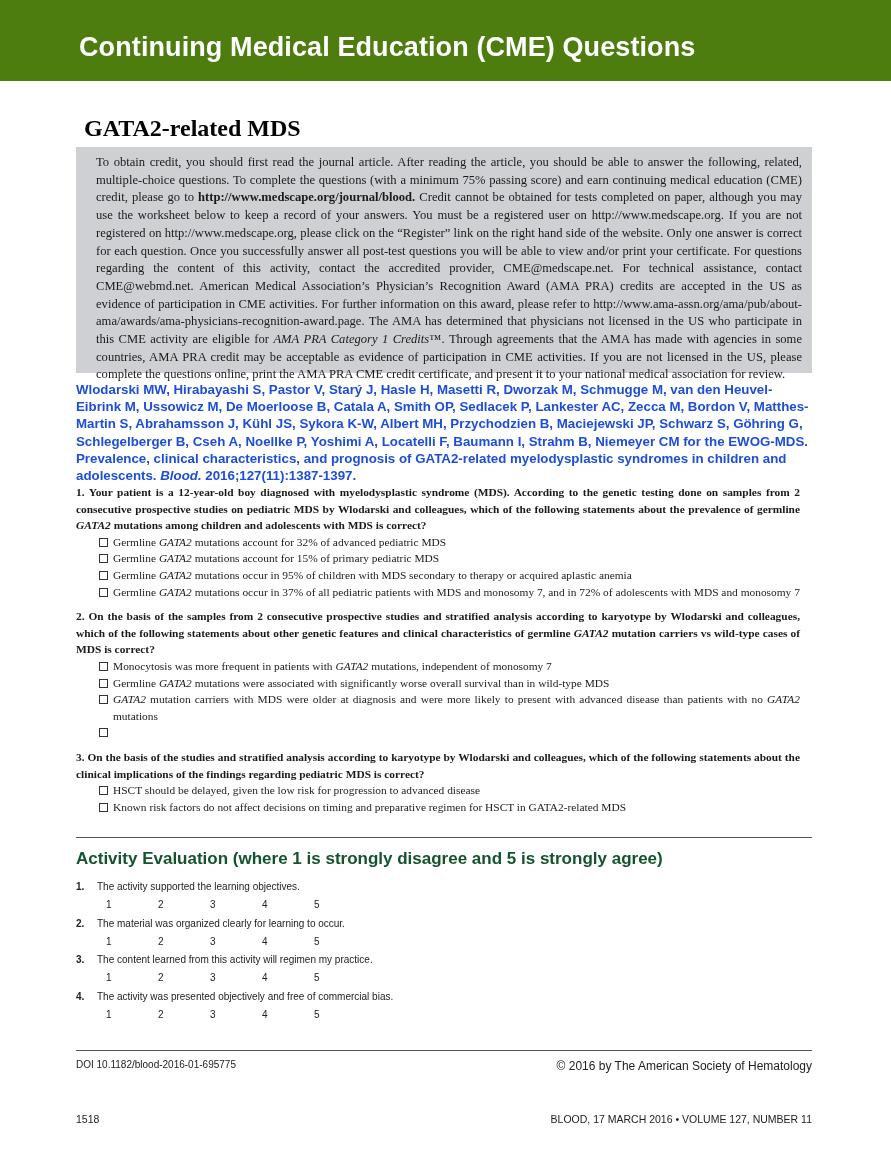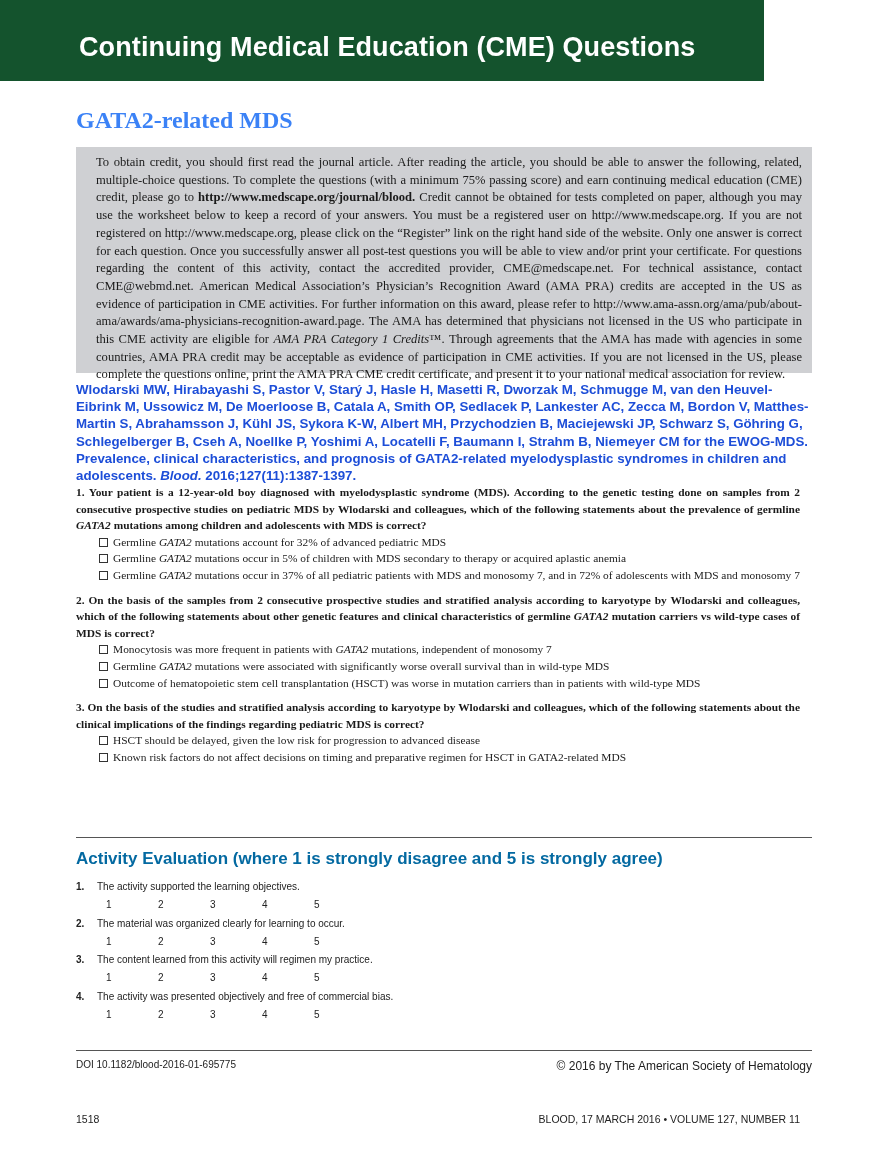--- a/index.html
+++ b/index.html
@@ -1,45 +1,45 @@
 <!DOCTYPE html>
 <html><head>
 <meta charset="utf-8">
 <style>
   html, body { margin: 0; padding: 0; background: #ffffff; }
   body { width: 891px; height: 1174px; position: relative; overflow: hidden; color: #111; }
-  .banner { position: absolute; left: 0; top: 0; width: 764px; height: 81px; background: #14532d; }
+  .banner { position: absolute; left: 0; top: 0; width: 891px; height: 81px; background: #4d7c0f; }
   .banner-title { position: absolute; left: 79px; top: 32px; font-family: "Liberation Sans", sans-serif; font-weight: bold; font-size: 27px; color: #ffffff; letter-spacing: 0.1px; white-space: nowrap; }
-  .doc-title { position: absolute; left: 76px; top: 107px; font-family: "Liberation Serif", serif; font-weight: bold; font-size: 24px; color: #3b82f6; margin: 0; }
+  .doc-title { position: absolute; left: 76px; top: 107px; font-family: "Liberation Serif", serif; font-weight: bold; font-size: 24px; color: #000000; margin: 8px; }
   .info-box { position: absolute; left: 76px; top: 147px; width: 736px; height: 226px; background: #cfd0d3; box-sizing: border-box; padding: 7px 10px 0 20px; }
   .info-text { font-family: "Liberation Serif", serif; font-size: 12.6px; line-height: 17.7px; text-align: justify; color: #1a1a1a; margin: 0; }
   .info-text b { font-weight: bold; }
   .citation { position: absolute; left: 76px; top: 381px; width: 740px; font-family: "Liberation Sans", sans-serif; font-weight: bold; font-size: 13.3px; line-height: 17.2px; color: #1d4ed8; margin: 0; }
   .questions { position: absolute; left: 76px; top: 484px; width: 736px; font-family: "Liberation Serif", serif; color: #1a1a1a; }
   .q { margin: 0 12px 0 0; }
   .q-stem { font-weight: bold; font-size: 11.4px; line-height: 16.6px; text-align: justify; margin: 0; }
   .opts { list-style: none; margin: 0 0 8px 0; padding: 0; }
   .opt { font-size: 11.4px; line-height: 16.6px; padding-left: 37px; text-indent: -14px; text-align: justify; }
   .box { display: inline-block; width: 9px; height: 9px; border: 1px solid #333; box-sizing: border-box; vertical-align: -1px; margin-right: 5px; text-indent: 0; }
   .q1 { } .q2 { margin-top: 2px; } .q3 { margin-top: 1px; }
   .rule { position: absolute; left: 76px; width: 736px; height: 0; border-top: 1px solid #555; }
   .rule1 { top: 837px; }
   .rule2 { top: 1050px; }
-  .eval-title { position: absolute; left: 76px; top: 849px; font-family: "Liberation Sans", sans-serif; font-size: 17px; color: #0369a1; margin: 0; white-space: nowrap; }
+  .eval-title { position: absolute; left: 76px; top: 849px; font-family: "Liberation Sans", sans-serif; font-size: 17px; color: #14532d; margin: 0; white-space: nowrap; }
   .eval-title .strong { font-weight: bold; }
   .eval { position: absolute; left: 76px; top: 881px; font-family: "Liberation Sans", sans-serif; font-size: 10px; color: #222; }
   .eval-item { height: 36.5px; position: relative; }
   .eval-num { position: absolute; left: 0; top: 0; font-weight: bold; }
   .eval-text { position: absolute; left: 21px; top: 0; white-space: nowrap; }
   .scale { position: absolute; left: 30px; top: 18px; }
   .scale span { position: absolute; top: 0; }
   .footer-doi { position: absolute; left: 76px; top: 1059px; font-family: "Liberation Sans", sans-serif; font-size: 10px; color: #222; }
   .footer-copy { position: absolute; right: 79px; top: 1059px; font-family: Liberation Sans, sans-serif; font-size: 12px; color: #222; }
   .page-num { position: absolute; left: 76px; top: 1113px; font-family: "Liberation Sans", sans-serif; font-size: 10.5px; color: #222; }
-  .journal-info { position: absolute; right: 91px; top: 1113px; font-family: "Liberation Sans", sans-serif; font-size: 10.5px; color: #222; }
+  .journal-info { position: absolute; right: 79px; top: 1113px; font-family: "Liberation Sans", sans-serif; font-size: 10.5px; color: #222; }
   i { font-style: italic; }
 </style>
 </head>
 <body>
 
 <div class="banner">
   <div class="banner-title">Continuing Medical Education (CME) Questions</div>
 </div>
 
 <h1 class="doc-title">GATA2-related MDS</h1>
@@ -50,30 +50,32 @@
 
 <p class="citation">
   <span>Wlodarski MW, Hirabayashi S, Pastor V, Starý J, Hasle H, Masetti R, Dworzak M, Schmugge M, van den Heuvel-Eibrink M, Ussowicz M, De Moerloose B, Catala A, Smith OP, Sedlacek P, Lankester AC, Zecca M, Bordon V, Matthes-Martin S, Abrahamsson J, Kühl JS, Sykora K-W, Albert MH, Przychodzien B, Maciejewski JP, Schwarz S, Göhring G, Schlegelberger B, Cseh A, Noellke P, Yoshimi A, Locatelli F, Baumann I, Strahm B, Niemeyer CM for the EWOG-MDS. Prevalence, clinical characteristics, and prognosis of GATA2-related myelodysplastic syndromes in children and adolescents. </span><i>Blood.</i><span> 2016;127(11):1387-1397.</span>
 </p>
 
 <div class="questions">
   <div class="q q1">
     <p class="q-stem"><span>1. Your patient is a 12-year-old boy diagnosed with myelodysplastic syndrome (MDS). According to the genetic testing done on samples from 2 consecutive prospective studies on pediatric MDS by Wlodarski and colleagues, which of the following statements about the prevalence of germline </span><i>GATA2</i><span> mutations among children and adolescents with MDS is correct?</span></p>
     <ul class="opts">
       <li class="opt"><span class="box"></span><span><span>Germline </span><i>GATA2</i><span> mutations account for 32% of advanced pediatric MDS</span></span></li>
-      <li class="opt"><span class="box"></span><span><span>Germline </span><i>GATA2</i><span> mutations occur in 5% of children with MDS secondary to therapy or acquired aplastic anemia</span></span></li>
+      <li class="opt"><span class="box"></span><span><span>Germline </span><i>GATA2</i><span> mutations account for 15% of primary pediatric MDS</span></span></li>
+      <li class="opt"><span class="box"></span><span><span>Germline </span><i>GATA2</i><span> mutations occur in 95% of children with MDS secondary to therapy or acquired aplastic anemia</span></span></li>
       <li class="opt"><span class="box"></span><span><span>Germline </span><i>GATA2</i><span> mutations occur in 37% of all pediatric patients with MDS and monosomy 7, and in 72% of adolescents with MDS and monosomy 7</span></span></li>
     </ul>
   </div>
   <div class="q q2">
     <p class="q-stem"><span>2. On the basis of the samples from 2 consecutive prospective studies and stratified analysis according to karyotype by Wlodarski and colleagues, which of the following statements about other genetic features and clinical characteristics of germline </span><i>GATA2</i><span> mutation carriers vs wild-type cases of MDS is correct?</span></p>
     <ul class="opts">
       <li class="opt"><span class="box"></span><span><span>Monocytosis was more frequent in patients with </span><i>GATA2</i><span> mutations, independent of monosomy 7</span></span></li>
       <li class="opt"><span class="box"></span><span><span>Germline </span><i>GATA2</i><span> mutations were associated with significantly worse overall survival than in wild-type MDS</span></span></li>
-      <li class="opt"><span class="box"></span><span><span>Outcome of hematopoietic stem cell transplantation (HSCT) was worse in mutation carriers than in patients with wild-type MDS</span></span></li>
+      <li class="opt"><span class="box"></span><span><i>GATA2</i><span> mutation carriers with MDS were older at diagnosis and were more likely to present with advanced disease than patients with no </span><i>GATA2</i><span> mutations</span></span></li>
+      <li class="opt"><span class="box"></span></li>
     </ul>
   </div>
   <div class="q q3">
     <p class="q-stem"><span>3. On the basis of the studies and stratified analysis according to karyotype by Wlodarski and colleagues, which of the following statements about the clinical implications of the findings regarding pediatric MDS is correct?</span></p>
     <ul class="opts">
       <li class="opt"><span class="box"></span><span><span>HSCT should be delayed, given the low risk for progression to advanced disease</span></span></li>
       <li class="opt"><span class="box"></span><span><span>Known risk factors do not affect decisions on timing and preparative regimen for HSCT in GATA2-related MDS</span></span></li>
     </ul>
   </div>
 </div>

